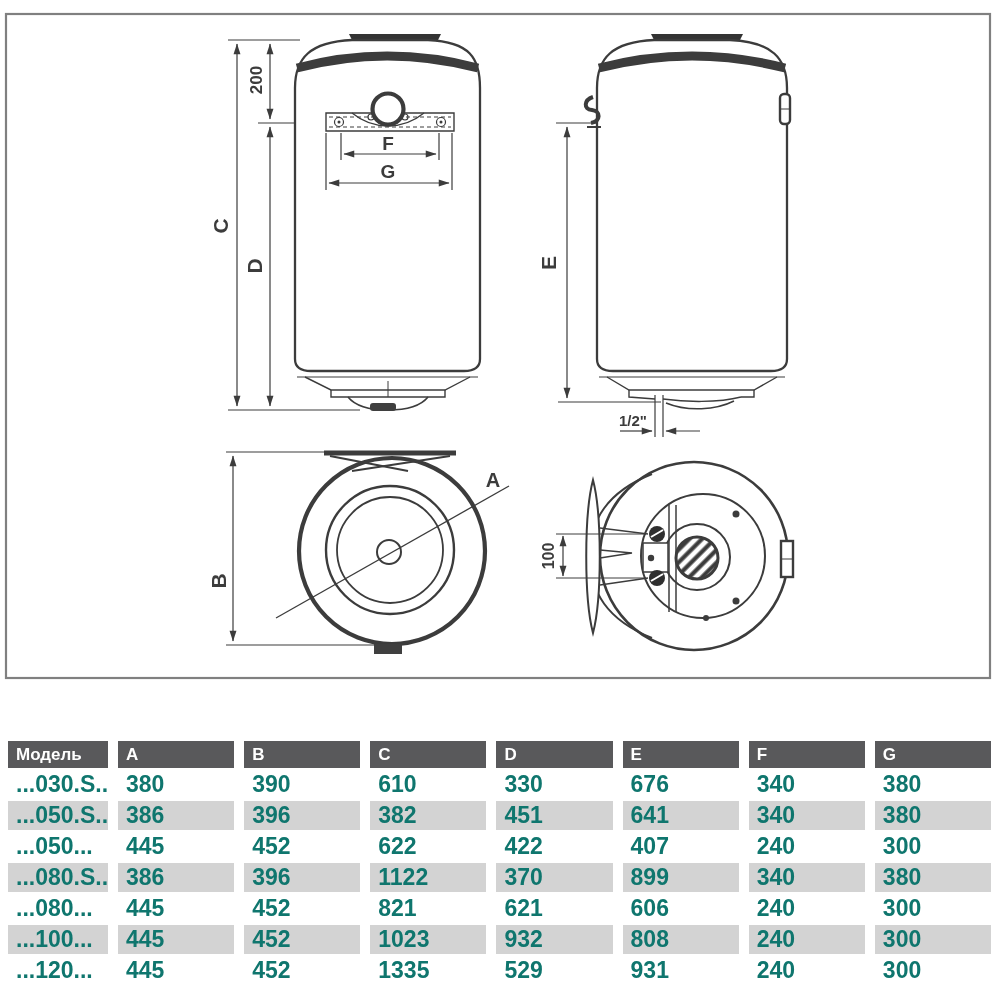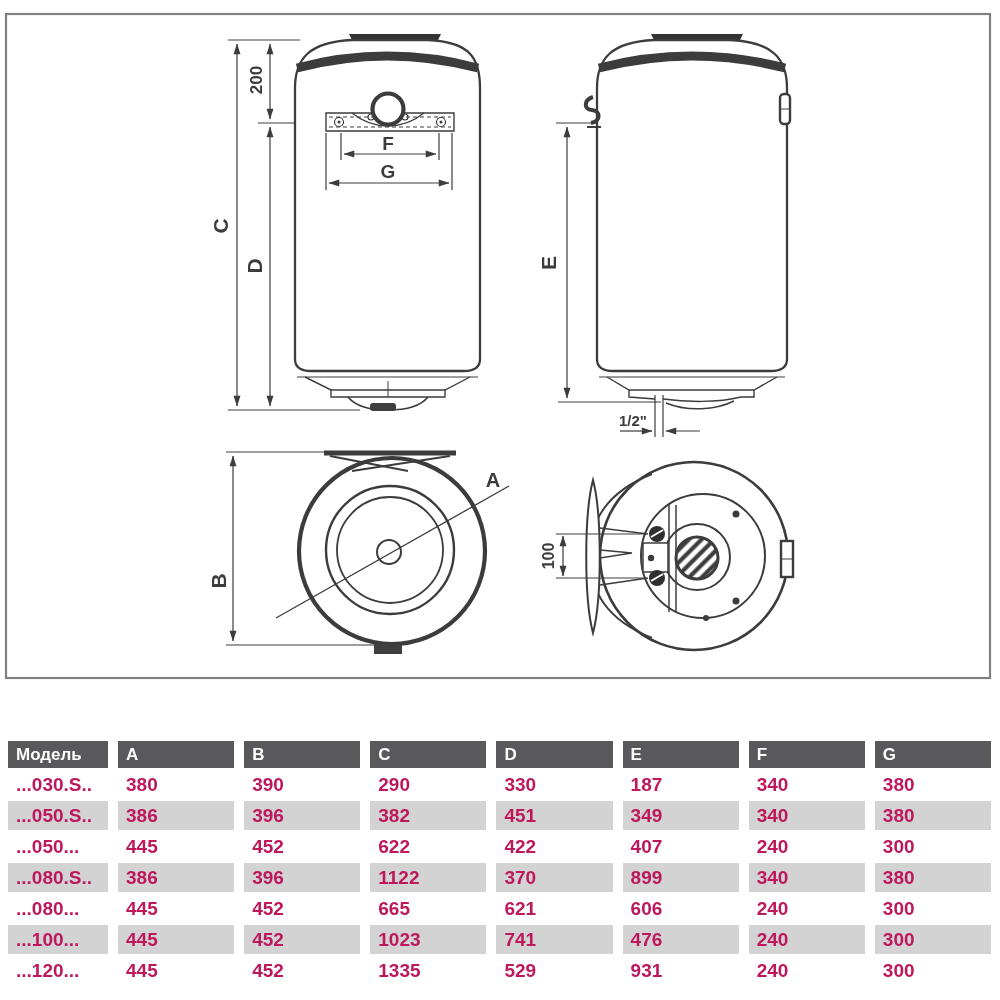--- a/index.html
+++ b/index.html
@@ -4,21 +4,21 @@
 <style>
   html,body{margin:0;padding:0;background:#ffffff;}
   body{width:1000px;height:1000px;position:relative;font-family:"Liberation Sans",sans-serif;}
   .diagram-wrap{position:absolute;left:0;top:0;width:1000px;height:700px;}
   svg text{font-family:"Liberation Sans",sans-serif;}
   .spec-table{position:absolute;left:8px;top:741px;width:983px;}
   .tr{display:grid;grid-template-columns:100px repeat(7,1fr);column-gap:10px;margin-bottom:2px;}
   .th{background:#59595b;color:#ffffff;font-weight:bold;font-size:17px;height:27px;
       display:flex;align-items:center;padding-left:8px;}
   .td{height:29px;display:flex;align-items:center;padding-left:8px;
-      font-size:19px;font-weight:bold;color:#be185d;background:#ffffff;}
+      font-size:23px;font-weight:bold;color:#0f766e;background:#ffffff;}
   .spec-table .tr:nth-child(odd):not(.thead) .td{background:#d3d3d3;}
 </style>
 </head>
 <body>
 
 <div class="diagram-wrap">
 <svg width="1000" height="700" viewBox="0 0 1000 700">
   <defs>
     <marker id="ar" viewBox="0 0 10 10" refX="9.5" refY="5" markerWidth="13" markerHeight="9" orient="auto-start-reverse">
       <path d="M0,1.8 L10,5 L0,8.2 Z" fill="#3c3c3c"></path>
@@ -185,33 +185,33 @@
     <div class="th">C</div>
     <div class="th">D</div>
     <div class="th">E</div>
     <div class="th">F</div>
     <div class="th">G</div>
   </div>
   <div class="tr">
     <div class="td">...030.S..</div>
     <div class="td">380</div>
     <div class="td">390</div>
-    <div class="td">290</div>
+    <div class="td">610</div>
     <div class="td">330</div>
-    <div class="td">187</div>
+    <div class="td">676</div>
     <div class="td">340</div>
     <div class="td">380</div>
   </div>
   <div class="tr">
     <div class="td">...050.S..</div>
     <div class="td">386</div>
     <div class="td">396</div>
     <div class="td">382</div>
     <div class="td">451</div>
-    <div class="td">349</div>
+    <div class="td">641</div>
     <div class="td">340</div>
     <div class="td">380</div>
   </div>
   <div class="tr">
     <div class="td">...050...</div>
     <div class="td">445</div>
     <div class="td">452</div>
     <div class="td">622</div>
     <div class="td">422</div>
     <div class="td">407</div>
@@ -225,33 +225,33 @@
     <div class="td">1122</div>
     <div class="td">370</div>
     <div class="td">899</div>
     <div class="td">340</div>
     <div class="td">380</div>
   </div>
   <div class="tr">
     <div class="td">...080...</div>
     <div class="td">445</div>
     <div class="td">452</div>
-    <div class="td">665</div>
+    <div class="td">821</div>
     <div class="td">621</div>
     <div class="td">606</div>
     <div class="td">240</div>
     <div class="td">300</div>
   </div>
   <div class="tr">
     <div class="td">...100...</div>
     <div class="td">445</div>
     <div class="td">452</div>
     <div class="td">1023</div>
-    <div class="td">741</div>
-    <div class="td">476</div>
+    <div class="td">932</div>
+    <div class="td">808</div>
     <div class="td">240</div>
     <div class="td">300</div>
   </div>
   <div class="tr">
     <div class="td">...120...</div>
     <div class="td">445</div>
     <div class="td">452</div>
     <div class="td">1335</div>
     <div class="td">529</div>
     <div class="td">931</div>

